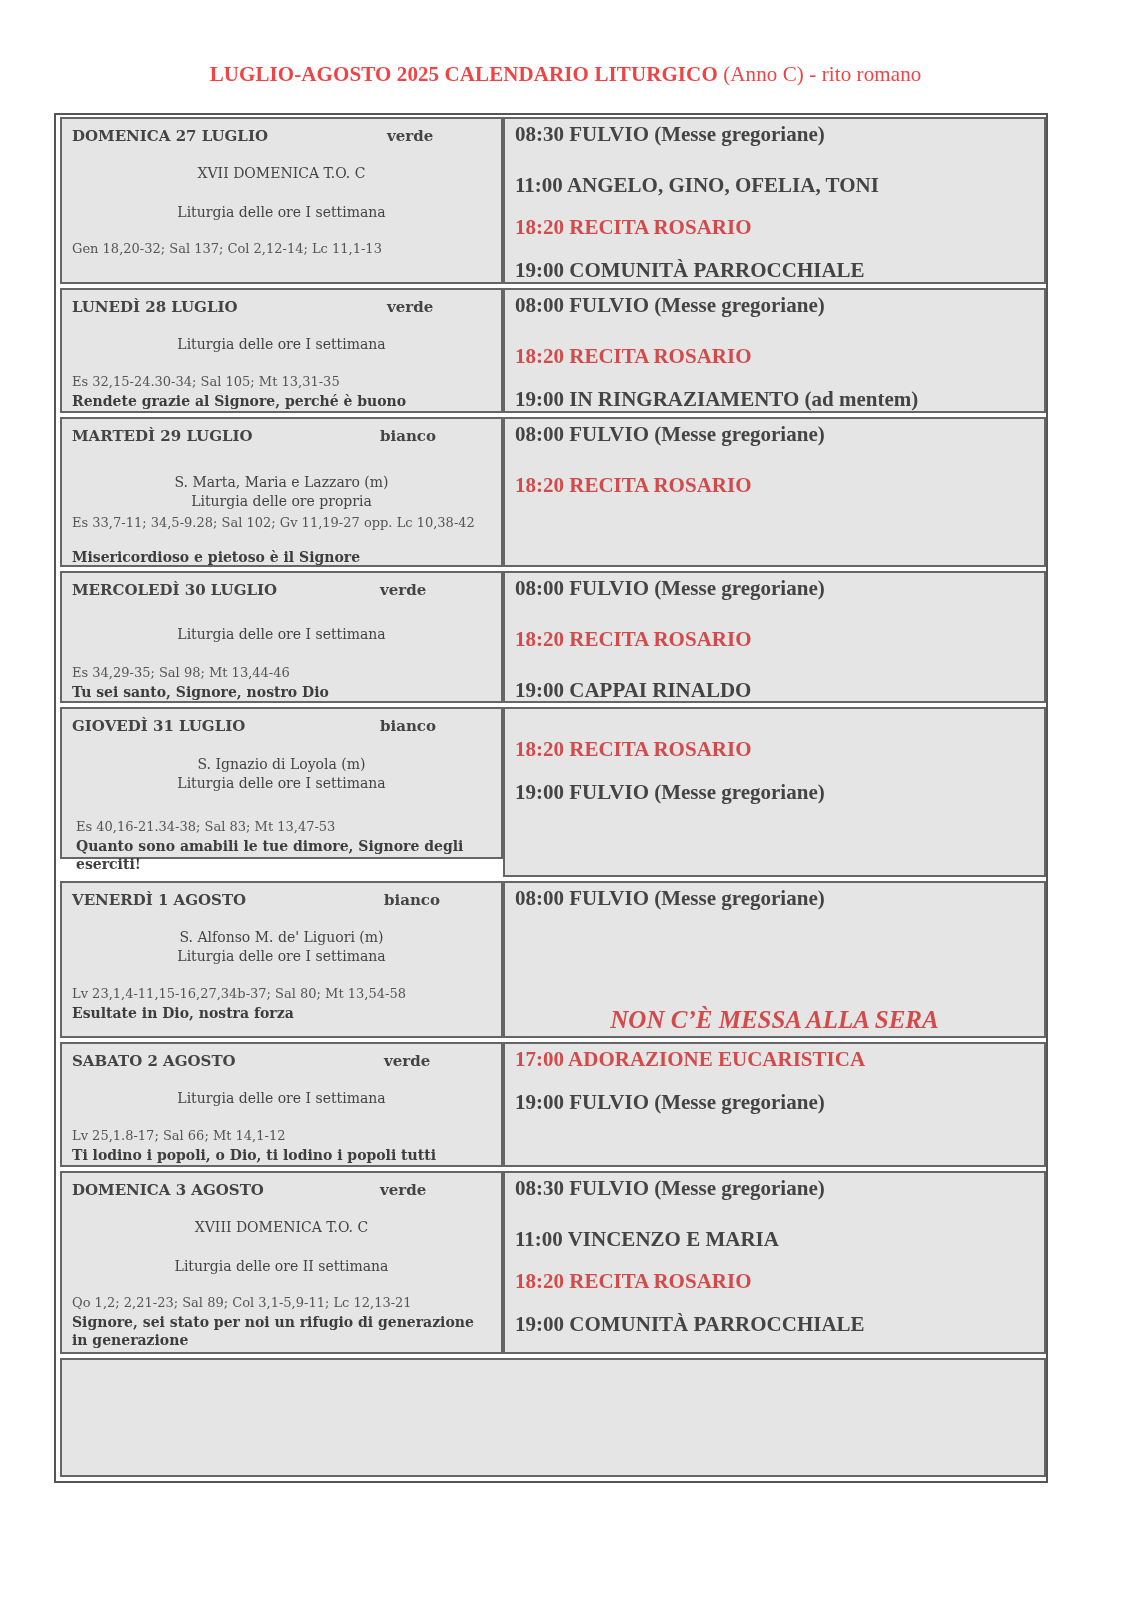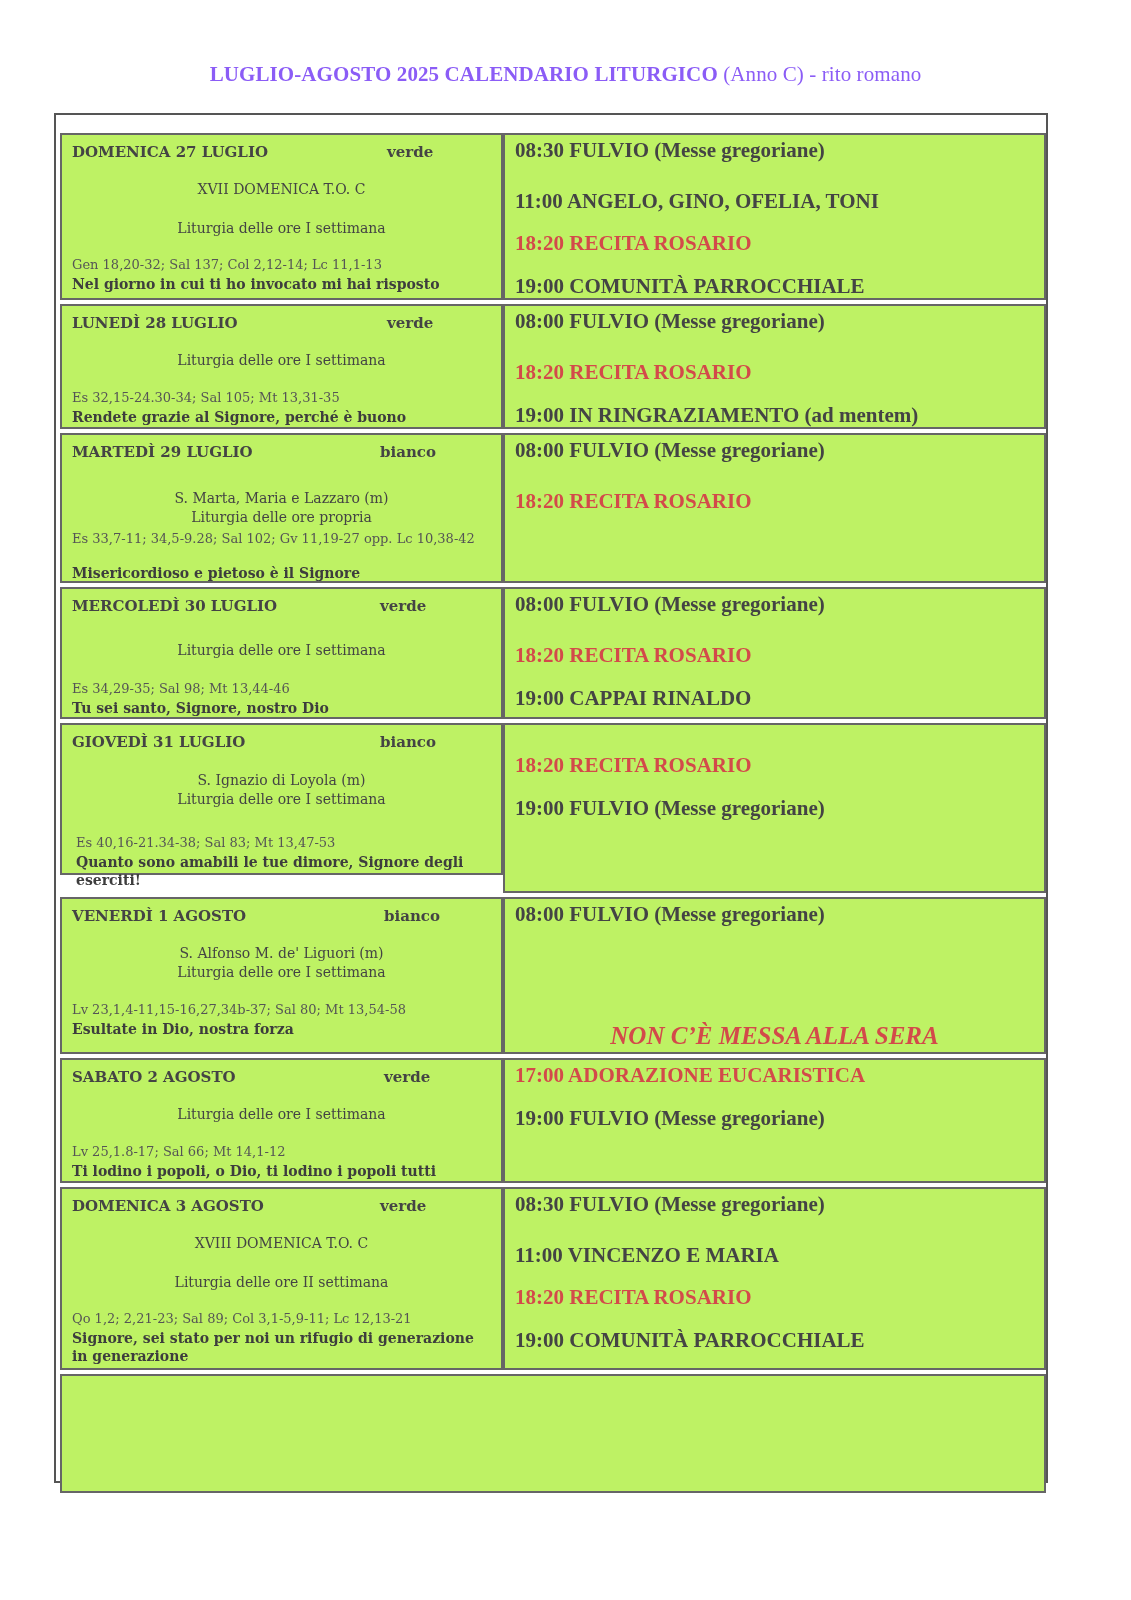--- a/index.html
+++ b/index.html
@@ -1,20 +1,20 @@
 <!DOCTYPE html>
 <html><head>
 <meta charset="utf-8">
 <style>
   html, body { margin:0; padding:0; background:#ffffff; }
   body { width:1131px; height:1600px; position:relative; overflow:hidden; font-family:"DejaVu Serif", serif; color:#3a3a3a; }
-  .title { position:absolute; left:0; top:62px; width:1131px; text-align:center; font-family:"Liberation Serif", serif; font-weight:bold; font-size:21px; color:#8b5cf6; letter-spacing:0.1px; }
+  .title { position:absolute; left:0; top:62px; width:1131px; text-align:center; font-family:"Liberation Serif", serif; font-weight:bold; font-size:21px; color:#ef4444; letter-spacing:0.1px; }
   .title .light { font-weight:normal; }
   .outer { position:absolute; left:54px; top:113px; width:994px; height:1370px; border:2px solid #555; box-sizing:border-box; }
-  .cell { position:absolute; border:2px solid #666; box-sizing:border-box; background:#bef264;margin-top:16px; }
+  .cell { position:absolute; border:2px solid #666; box-sizing:border-box; background:#e5e5e5; }
   .left { left:60px; width:443px; }
   .right { left:503px; width:543px; }
   .day-head { position:absolute; left:10px; top:8px; font-family:"DejaVu Serif", serif; font-weight:bold; font-size:15px; color:#444; }
   .color { position:absolute; top:8px; font-family:"DejaVu Serif", serif; font-weight:bold; font-size:15px; color:#444; }
   .center { position:absolute; left:0; width:100%; text-align:center; font-family:"DejaVu Serif", serif; font-size:14px; color:#444; line-height:19px; }
   .readings { position:absolute; left:10px; font-family:"DejaVu Serif", serif; font-size:13px; color:#555; white-space:nowrap; }
   .psalm { position:absolute; left:10px; right:8px; font-family:"DejaVu Serif", serif; font-weight:bold; font-size:14px; color:#3d3d3d; line-height:18px; }
   .mass { position:absolute; left:10px; font-family:"Liberation Serif", serif; font-weight:bold; font-size:21px; color:#444; white-space:nowrap; }
   .mass.red { color:#d34a4a; }
   .mass.wrap { white-space:normal; width:520px; line-height:25px; }
@@ -27,21 +27,20 @@
 <div class="title"><span>LUGLIO-AGOSTO 2025 CALENDARIO LITURGICO</span><span class="light"> (Anno C) - rito romano</span></div>
 
 <div class="outer"></div>
 
 <div class="cell left" style="top:117px;height:167px;">
   <div class="day-head">DOMENICA 27 LUGLIO</div>
   <div class="color" style="left:325px;">verde</div>
   <div class="center" style="top:45px;">XVII DOMENICA T.O. C</div>
   <div class="center" style="top:84px;">Liturgia delle ore I settimana</div>
   <div class="readings" style="top:122px;">Gen 18,20-32; Sal 137; Col 2,12-14; Lc 11,1-13</div>
-  <div class="psalm" style="top:140px;">Nel giorno in cui ti ho invocato mi hai risposto</div>
 </div>
 <div class="cell right" style="top:117px;height:167px;">
   <div class="mass" style="top:3px;">08:30 FULVIO (Messe gregoriane)</div>
   <div class="mass" style="top:54px;">11:00 ANGELO, GINO, OFELIA, TONI</div>
   <div class="mass red" style="top:96px;">18:20 RECITA ROSARIO</div>
   <div class="mass" style="top:139px;">19:00 COMUNITÀ PARROCCHIALE</div>
 </div>
 
 <div class="cell left" style="top:288px;height:125px;">
   <div class="day-head">LUNEDÌ 28 LUGLIO</div>
@@ -72,21 +71,21 @@
 <div class="cell left" style="top:571px;height:132px;">
   <div class="day-head">MERCOLEDÌ 30 LUGLIO</div>
   <div class="color" style="left:318px;">verde</div>
   <div class="center" style="top:52px;">Liturgia delle ore I settimana</div>
   <div class="readings" style="top:92px;">Es 34,29-35; Sal 98; Mt 13,44-46</div>
   <div class="psalm" style="top:110px;">Tu sei santo, Signore, nostro Dio</div>
 </div>
 <div class="cell right" style="top:571px;height:132px;">
   <div class="mass" style="top:3px;">08:00 FULVIO (Messe gregoriane)</div>
   <div class="mass red" style="top:54px;">18:20 RECITA ROSARIO</div>
-  <div class="mass" style="top:97px;">19:00 CAPPAI RINALDO</div>
+  <div class="mass" style="top:105px;">19:00 CAPPAI RINALDO</div>
 </div>
 
 <div class="cell left" style="top:707px;height:152px;">
   <div class="day-head">GIOVEDÌ 31 LUGLIO</div>
   <div class="color" style="left:318px;">bianco</div>
   <div class="center" style="top:46px;">S. Ignazio di Loyola (m)</div>
   <div class="center" style="top:65px;">Liturgia delle ore I settimana</div>
   <div class="readings" style="top:110px;left:14px;">Es 40,16-21.34-38; Sal 83; Mt 13,47-53</div>
   <div class="psalm" style="top:128px;left:14px;">Quanto sono amabili le tue dimore, Signore degli eserciti!</div>
 </div>

